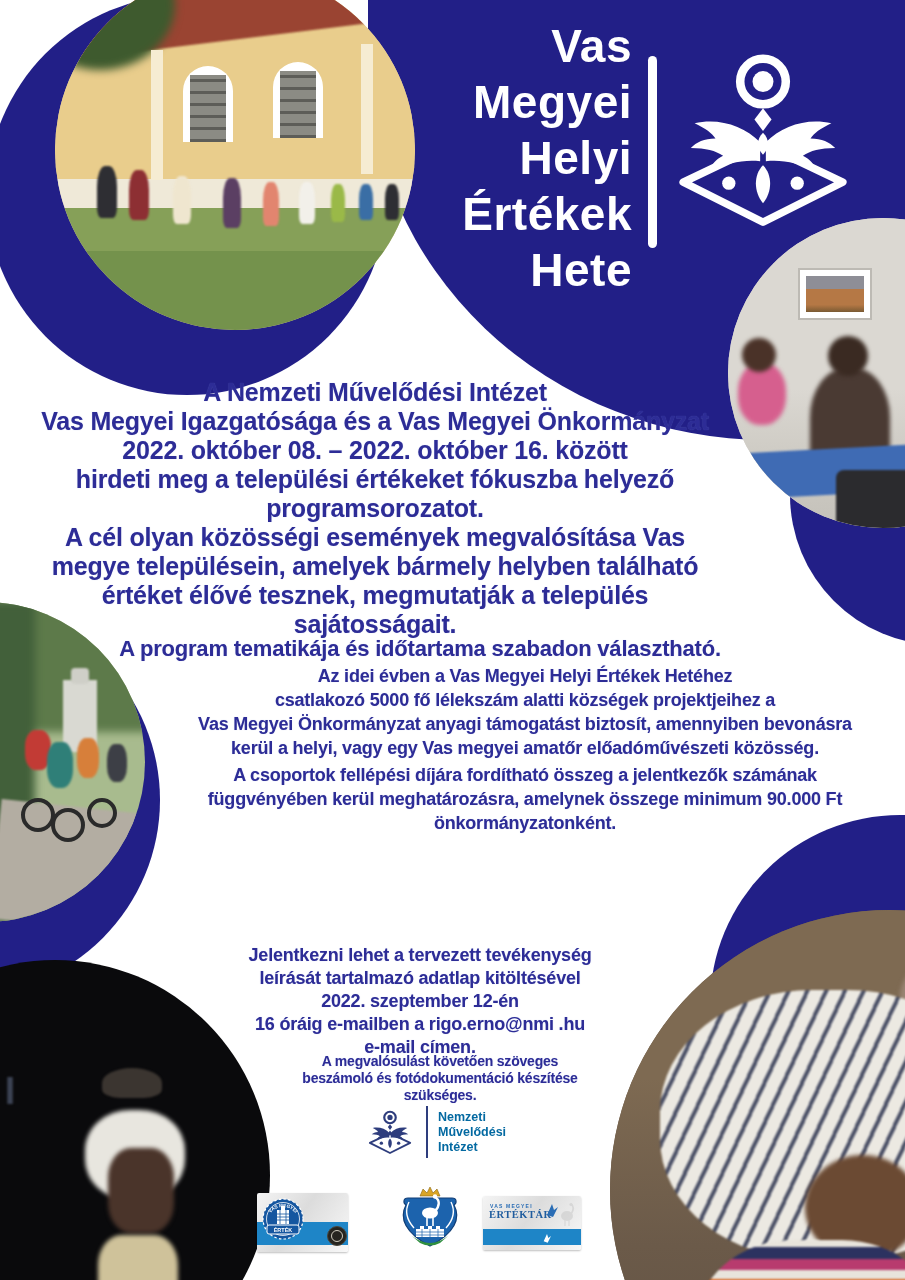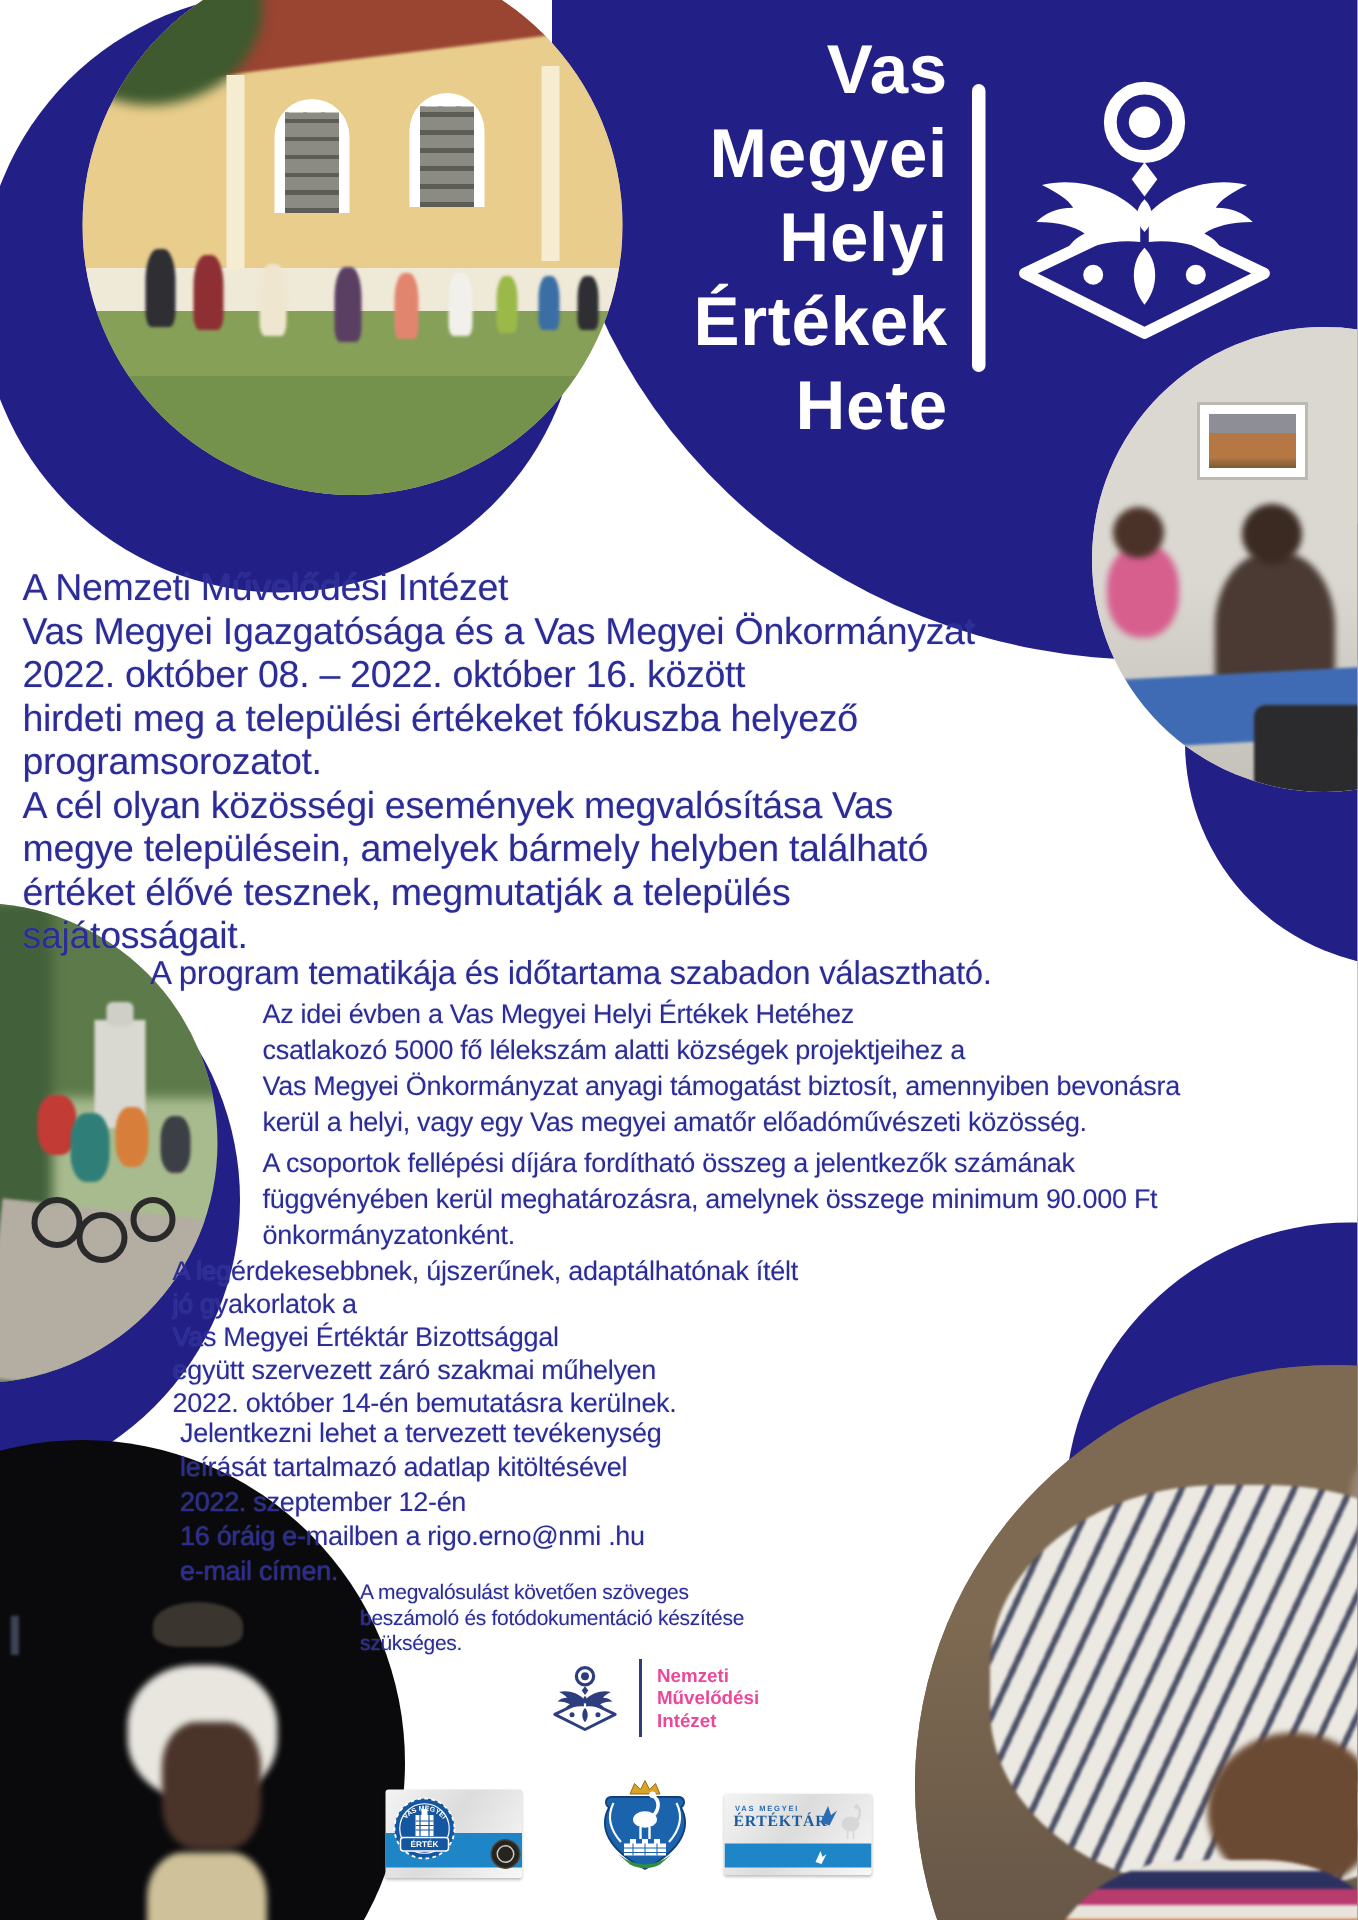--- a/index.html
+++ b/index.html
@@ -36,36 +36,36 @@
   #photo-topleft{left:55px;top:-30px;width:360px;height:360px;background:#ddc9a0;}
   #photo-right{left:728px;top:218px;width:310px;height:310px;background:#d6d3cc;}
   #decor-circle-rightmid{left:790px;top:345px;width:300px;height:300px;}
   #photo-cyclists{left:-175px;top:602px;width:320px;height:320px;background:#a8bb8e;}
   #decor-circle-cyc{left:-230px;top:605px;width:390px;height:390px;}
   #decor-circle-br{left:710px;top:815px;width:380px;height:380px;}
   #photo-bottomright{left:610px;top:910px;width:560px;height:560px;background:#6b5a49;}
   #photo-dancers{left:-160px;top:960px;width:430px;height:430px;background:#0a0a0c;}
   
   .para{
-    position:absolute;font-weight:normal;color:var(--text);text-align:left;
+    position:absolute;font-weight:bold;color:var(--text);text-align:center;
     white-space:pre-line;letter-spacing:-0.2px;
     text-shadow:0 0 1px rgba(130,150,220,.45);
   }
   #p1{left:15px;top:378px;width:720px;font-size:25px;line-height:29px;}
   #p2{left:100px;top:636px;width:640px;font-size:22px;line-height:26px;}
   #p3{left:175px;top:664px;width:700px;font-size:18px;line-height:24px;}
   #p4{left:175px;top:763px;width:700px;font-size:18px;line-height:24px;}
   #p5{left:115px;top:836px;width:610px;font-size:18px;line-height:22px;}
   #p6{left:120px;top:944px;width:600px;font-size:18px;line-height:23px;}
   #p7{left:240px;top:1053px;width:400px;font-size:14px;line-height:17px;}
   
   #nmi-logo{left:366px;top:1106px;display:flex;align-items:center;}
   #nmi-logo .vline{width:2px;height:52px;background:#2e3d7d;margin:0 10px 0 12px;}
   #nmi-name{
-    font-size:12.5px;line-height:15px;font-weight:bold;color:#ec4899;
+    font-size:12.5px;line-height:15px;font-weight:bold;color:#0369a1;
     white-space:pre-line;text-align:left;
   }
   .card{
     position:absolute;background:linear-gradient(125deg,#f4f4f4,#dcdcdc 45%,#f8f8f8);
     border-radius:2px;box-shadow:0 1px 2px rgba(0,0,0,.25);overflow:hidden;
   }
   #logo-ertek{left:257px;top:1193px;width:91px;height:59px;}
   #logo-ertek .band{position:absolute;left:0;right:0;top:29px;height:23px;background:var(--azure);}
   #logo-ertek svg.badge{position:absolute;left:4px;top:3px;}
   #stamp{position:absolute;left:70px;top:33px;width:20px;height:20px;border-radius:50%;
@@ -206,25 +206,20 @@
 értéket élővé tesznek, megmutatják a település
 sajátosságait.</div>
   <div class="para" id="p2">A program tematikája és időtartama szabadon választható.</div>
   <div class="para" id="p3">Az idei évben a Vas Megyei Helyi Értékek Hetéhez
 csatlakozó 5000 fő lélekszám alatti községek projektjeihez a
 Vas Megyei Önkormányzat anyagi támogatást biztosít, amennyiben bevonásra
 kerül a helyi, vagy egy Vas megyei amatőr előadóművészeti közösség.</div>
   <div class="para" id="p4">A csoportok fellépési díjára fordítható összeg a jelentkezők számának
 függvényében kerül meghatározásra, amelynek összege minimum 90.000 Ft
 önkormányzatonként.</div>
-  <div class="para" id="p5">A legérdekesebbnek, újszerűnek, adaptálhatónak ítélt
-jó gyakorlatok a
-Vas Megyei Értéktár Bizottsággal
-együtt szervezett záró szakmai műhelyen
-2022. október 14-én bemutatásra kerülnek.</div>
   <div class="para" id="p6">Jelentkezni lehet a tervezett tevékenység
 leírását tartalmazó adatlap kitöltésével
 2022. szeptember 12-én
 16 óráig e-mailben a rigo.erno@nmi .hu
 e-mail címen.</div>
   <div class="para" id="p7">A megvalósulást követően szöveges
 beszámoló és fotódokumentáció készítése
 szükséges.</div>
 
   <div class="abs" id="nmi-logo">

